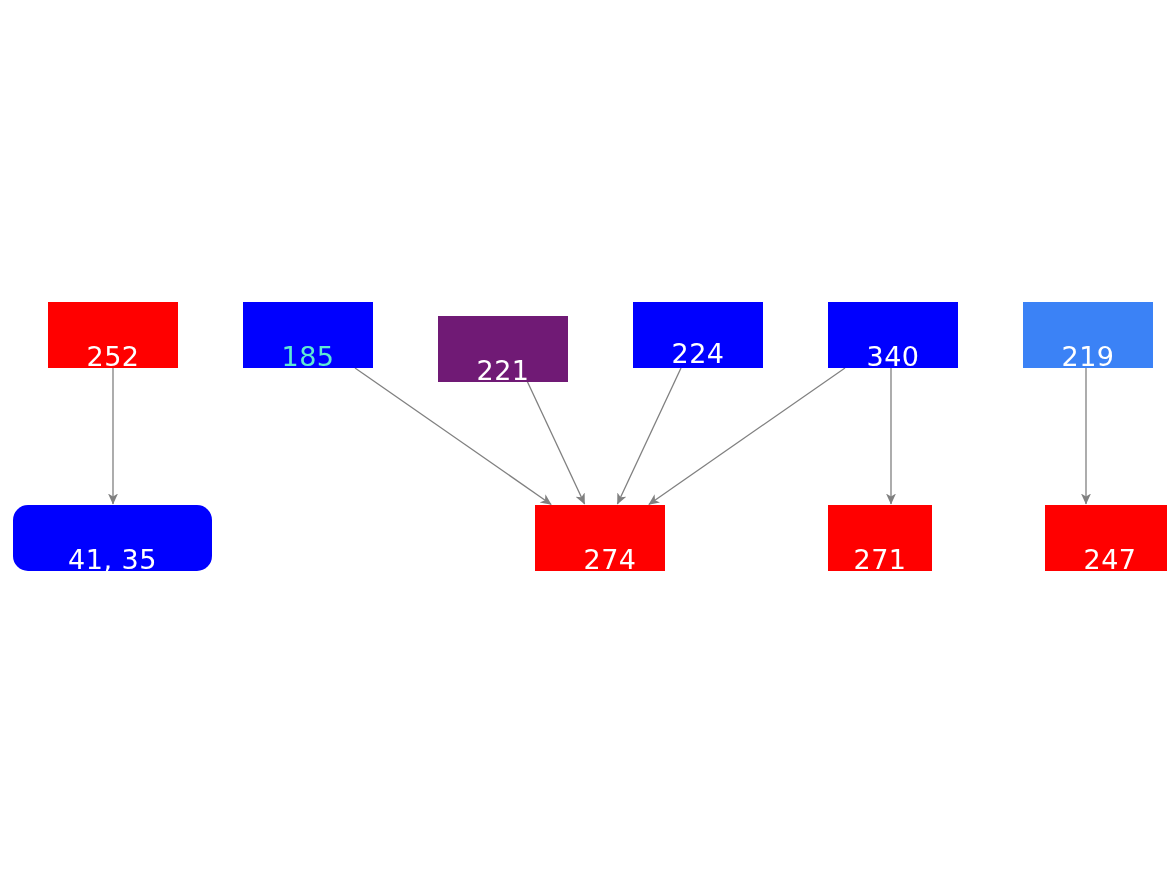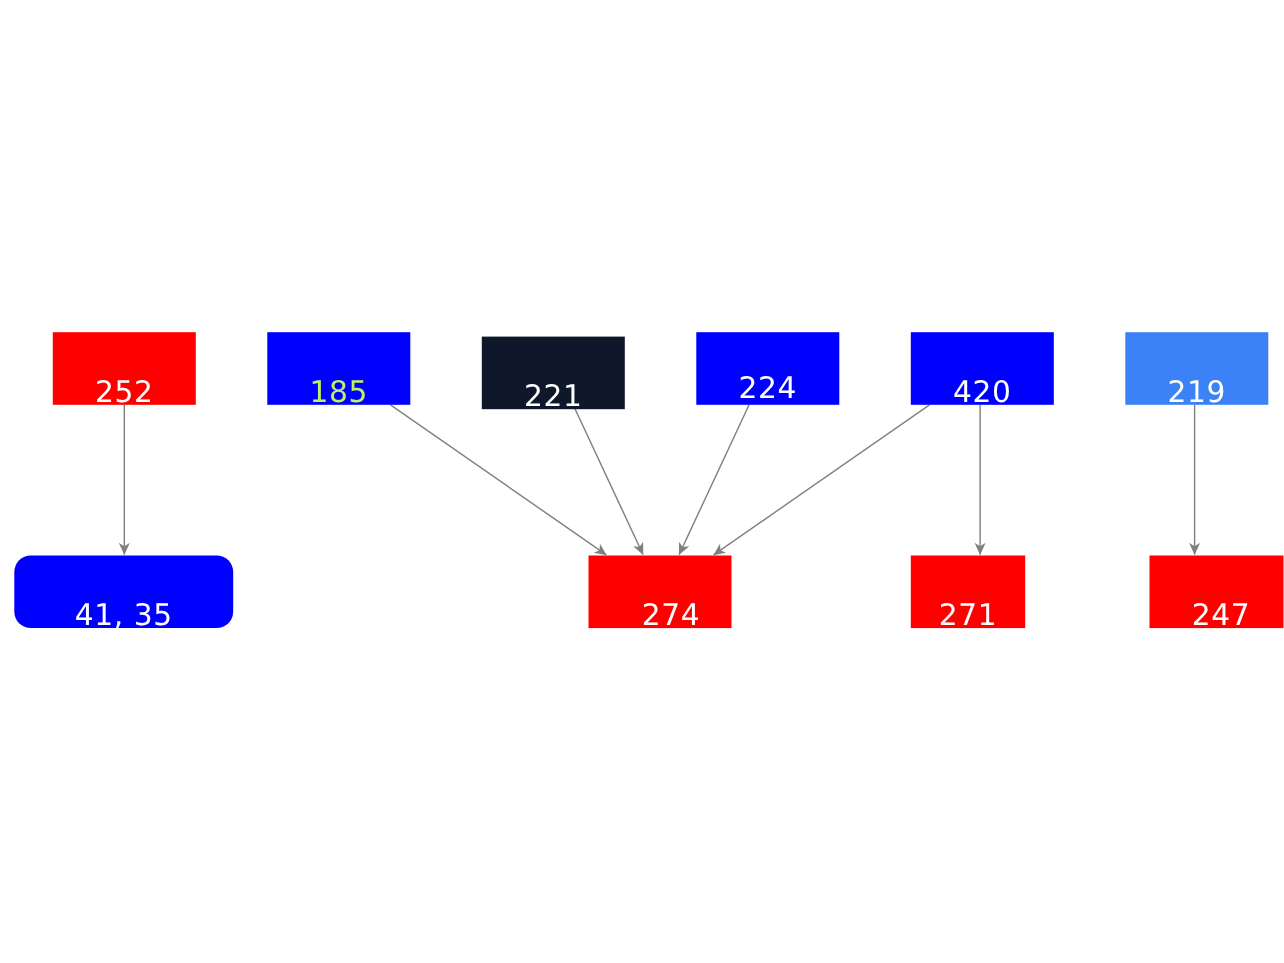--- a/index.html
+++ b/index.html
@@ -64,30 +64,30 @@
         <line x1="891" y1="368" x2="891" y2="504" stroke="#808080" stroke-width="1.3" marker-end="url(#arrowhead)"></line>
         <line x1="1086" y1="368" x2="1086" y2="504" stroke="#808080" stroke-width="1.3" marker-end="url(#arrowhead)"></line>
       </g>
   </svg>
 
   <div id="node-group">
       <div class="node" style="left: 48px; top: 302px; width: 130px; height: 66px; background: rgb(255, 0, 0);">
         <span class="node-label" style="color: rgb(255, 255, 255);">252</span>
       </div>
       <div class="node" style="left: 243px; top: 302px; width: 130px; height: 66px; background: rgb(0, 0, 255);">
-        <span class="node-label" style="color: #bef264;">185</span>
+        <span class="node-label" style="color: #5eead4;">185</span>
       </div>
-      <div class="node" style="left: 438px; top: 306px; width: 130px; height: 66px; background: #0f172a;">
+      <div class="node" style="left: 438px; top: 316px; width: 130px; height: 66px; background: #701a75;">
         <span class="node-label" style="color: rgb(255, 255, 255);">221</span>
       </div>
       <div class="node" style="left: 633px; top: 302px; width: 130px; height: 66px; background: rgb(0, 0, 255); align-items: flex-end;">
         <span class="node-label" style="color: rgb(255, 255, 255);">224</span>
       </div>
       <div class="node" style="left: 828px; top: 302px; width: 130px; height: 66px; background: rgb(0, 0, 255);">
-        <span class="node-label" style="color: rgb(255, 255, 255);">420</span>
+        <span class="node-label" style="color: rgb(255, 255, 255);">340</span>
       </div>
       <div class="node" style="left: 1023px; top: 302px; width: 130px; height: 66px; background: #3b82f6;">
         <span class="node-label" style="color: rgb(255, 255, 255);">219</span>
       </div>
       <div class="node" style="left: 13px; top: 505px; width: 199px; height: 66px; background: rgb(0, 0, 255); border-radius: 15px;">
         <span class="node-label" style="color: rgb(255, 255, 255);">41, 35</span>
       </div>
       <div class="node" style="left: 535px; top: 505px; width: 130px; height: 66px; background: rgb(255, 0, 0); padding-left: 20px;">
         <span class="node-label" style="color: rgb(255, 255, 255);">274</span>
       </div>

